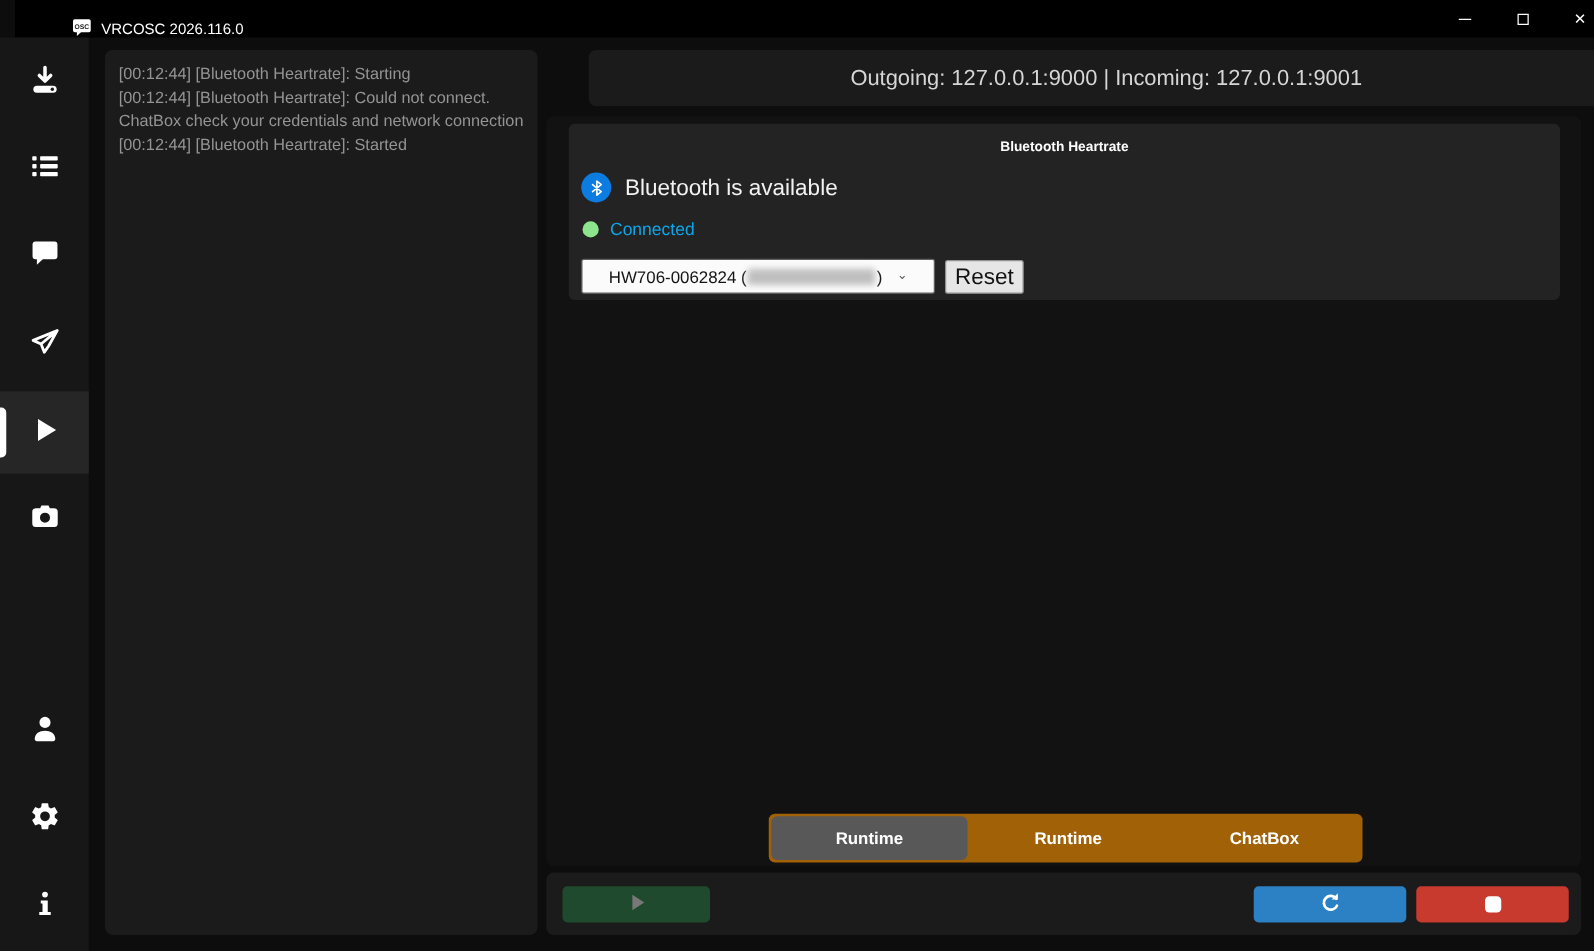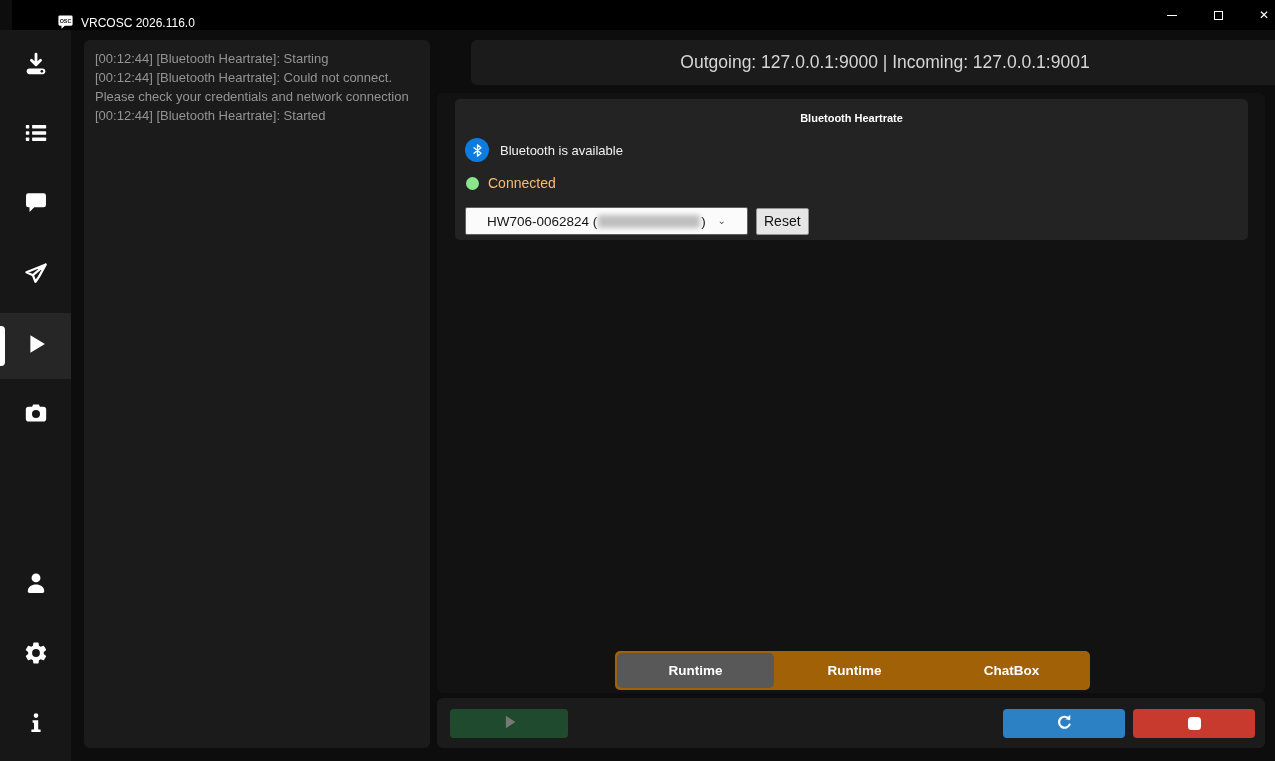--- a/index.html
+++ b/index.html
@@ -38,33 +38,33 @@
 
   .main-panel { position:absolute; left:437px; top:93px; width:828px; height:600px;
                 background:#121212; border-radius:6px; }
 
   .module-card { position:absolute; left:18px; top:6px; width:793px; height:141px;
                  background:#232323; border-radius:5px; }
   .card-title { text-align:center; color:#fff; font-weight:bold; font-size:11px; padding-top:13px; }
   .bt-row { position:absolute; left:10px; top:39px; display:flex; align-items:center; }
   .bt-badge { width:24px; height:24px; border-radius:50%; display:flex; align-items:center;
               justify-content:center; }
-  .bt-label { margin-left:11px; color:#f2f2f2; font-size:13px; }
+  .bt-label { margin-left:11px; color:#f2f2f2; font-size:18px; }
   .conn-row { position:absolute; left:11px; top:76px; display:flex; align-items:center; }
   .conn-dot { width:13px; height:13px; border-radius:50%; }
   .conn-label { margin-left:9px; font-size:14px; }
   .select-row { position:absolute; left:10px; top:108px; display:flex; align-items:center; }
   .device-select { width:283px; height:28px; background:#fbfbfb; border:1px solid #5f5f5f;
                    border-radius:2px; display:flex; align-items:center; padding:0 21px;
                    color:#141414; font-size:13.5px; }
   .redacted { display:inline-block; width:102px; height:13px; background:#bfbfbf;
               border-radius:2px; margin:0 1px; filter:blur(2.5px); }
   .select-chevron { margin-left:auto; color:#555; font-size:10px; line-height:10px; }
   .reset-btn { margin-left:8px; height:27px; padding:0 7px; background:#e6e6e6;
-               border:1px solid #929292; border-radius:2px; color:#111; font-size:14px;
+               border:1px solid #929292; border-radius:2px; color:#111; font-size:18px;
                font-family:"Liberation Sans", sans-serif; display:flex; align-items:center; }
 
   .tabstrip { position:absolute; left:178px; top:558px; width:475px; height:39px;
               background:#a16207; border-radius:5px; display:flex;justify-content:flex-end; }
   .tab { flex:1; display:flex; align-items:center; justify-content:center;
          color:#fff; font-weight:bold; font-size:13.5px; }
   .tab.selected { background:#585858; border-radius:5px; margin:2px; }
 
   
   .bottom-bar { position:absolute; left:437px; top:698px; width:828px; height:50px;
@@ -181,21 +181,21 @@
         <svg width="24" height="24" viewBox="0 0 24 24" fill="#fff">
           <circle cx="12" cy="4.6" r="2.3"></circle>
           <path d="M8.6 9.3h5.6v9.2h2.4V21H7.4v-2.5h2.6v-6.7H8.6z"></path>
         </svg>
       </span>
     </div>
   </div>
 
   <div class="log-panel">
     <div>[00:12:44] [Bluetooth Heartrate]: Starting</div>
-    <div>[00:12:44] [Bluetooth Heartrate]: Could not connect. Please check your credentials and network connection</div>
+    <div>[00:12:44] [Bluetooth Heartrate]: Could not connect. ChatBox check your credentials and network connection</div>
     <div>[00:12:44] [Bluetooth Heartrate]: Started</div>
   </div>
 
   <div class="conn-bar">
     <span>Outgoing: 127.0.0.1:9000 | Incoming: 127.0.0.1:9001</span>
   </div>
 
   <div class="main-panel">
 
     <div class="module-card">
@@ -205,21 +205,21 @@
         <span class="bt-badge" style="background:#0d7ce0">
           <svg width="15" height="15" viewBox="0 0 24 24">
             <path d="M6.5 7.5l11 9L12 21V3l5.5 4.5-11 9" stroke="#fff" stroke-width="2.1" fill="none" stroke-linejoin="round" stroke-linecap="round"></path>
           </svg>
         </span>
         <span class="bt-label">Bluetooth is available</span>
       </div>
 
       <div class="conn-row">
         <span class="conn-dot" style="background:#8ce58c"></span>
-        <span class="conn-label" style="color:#fdba74">Connected</span>
+        <span class="conn-label" style="color:#0ea5e9">Connected</span>
       </div>
 
       <div class="select-row">
         <div class="device-select">
           <span>HW706-0062824 (</span>
           <span class="redacted"></span>
           <span>)</span>
           <span class="select-chevron">⌄</span>
         </div>
         <button class="reset-btn">Reset</button>

